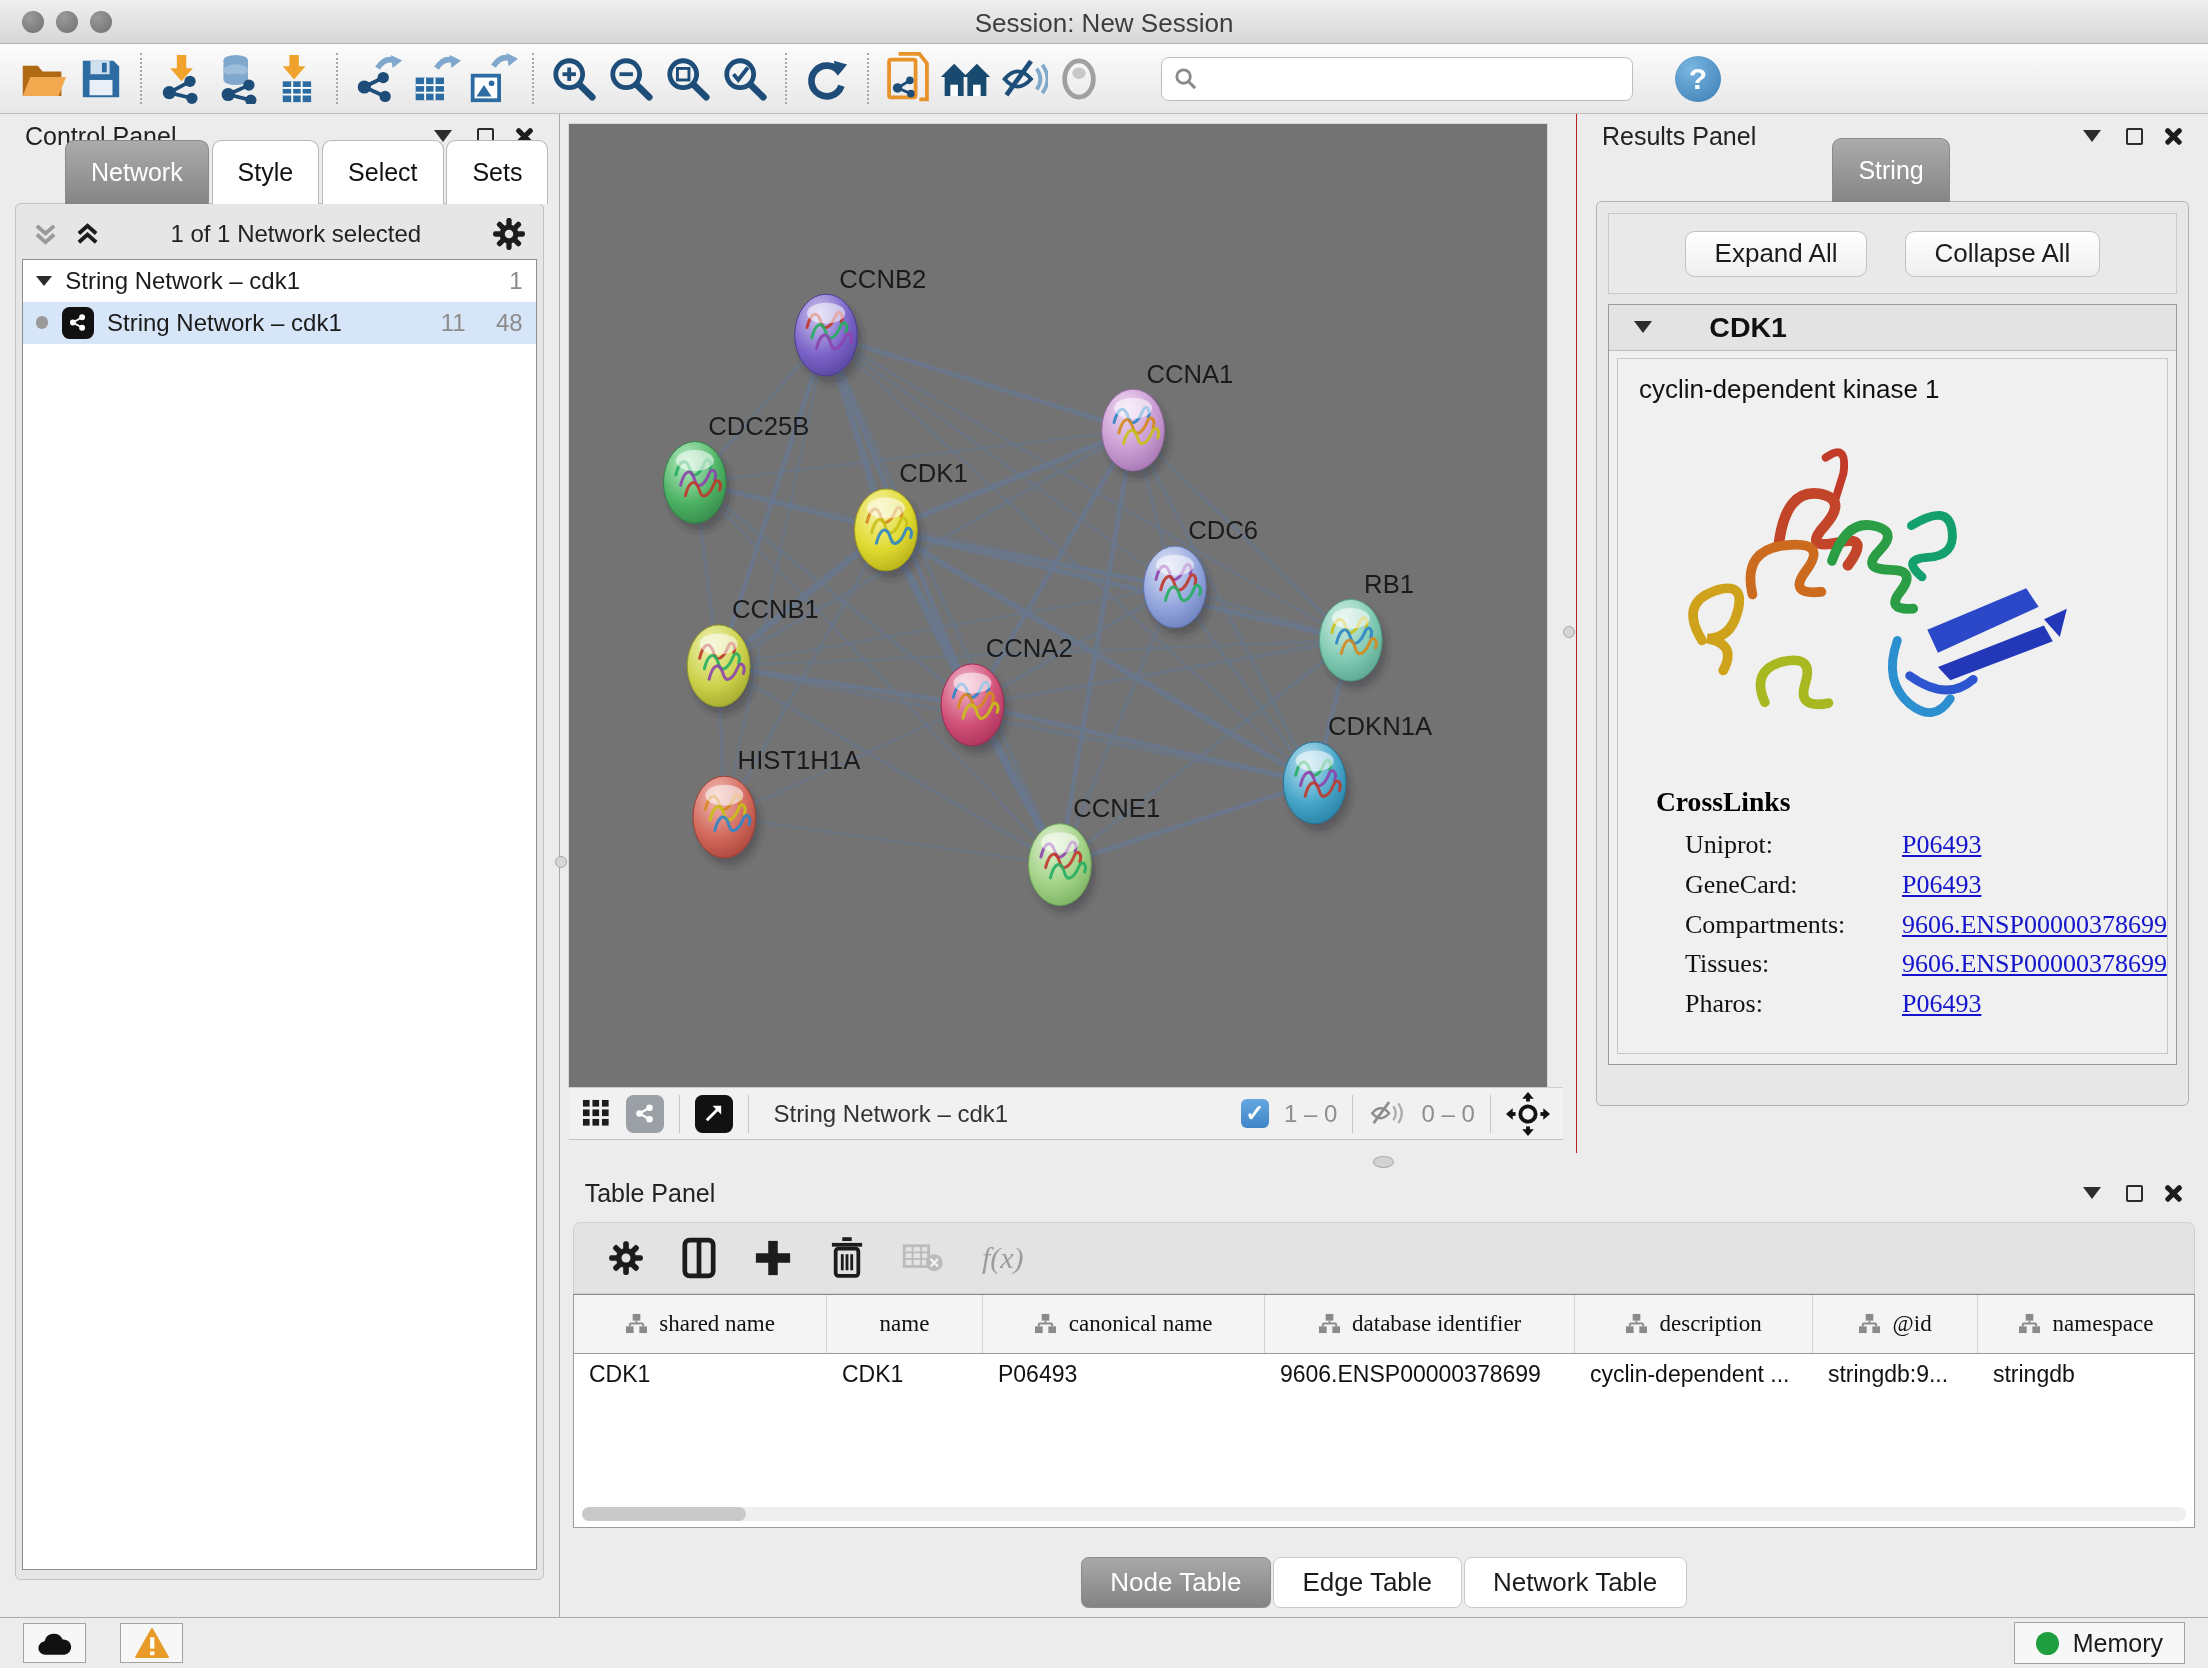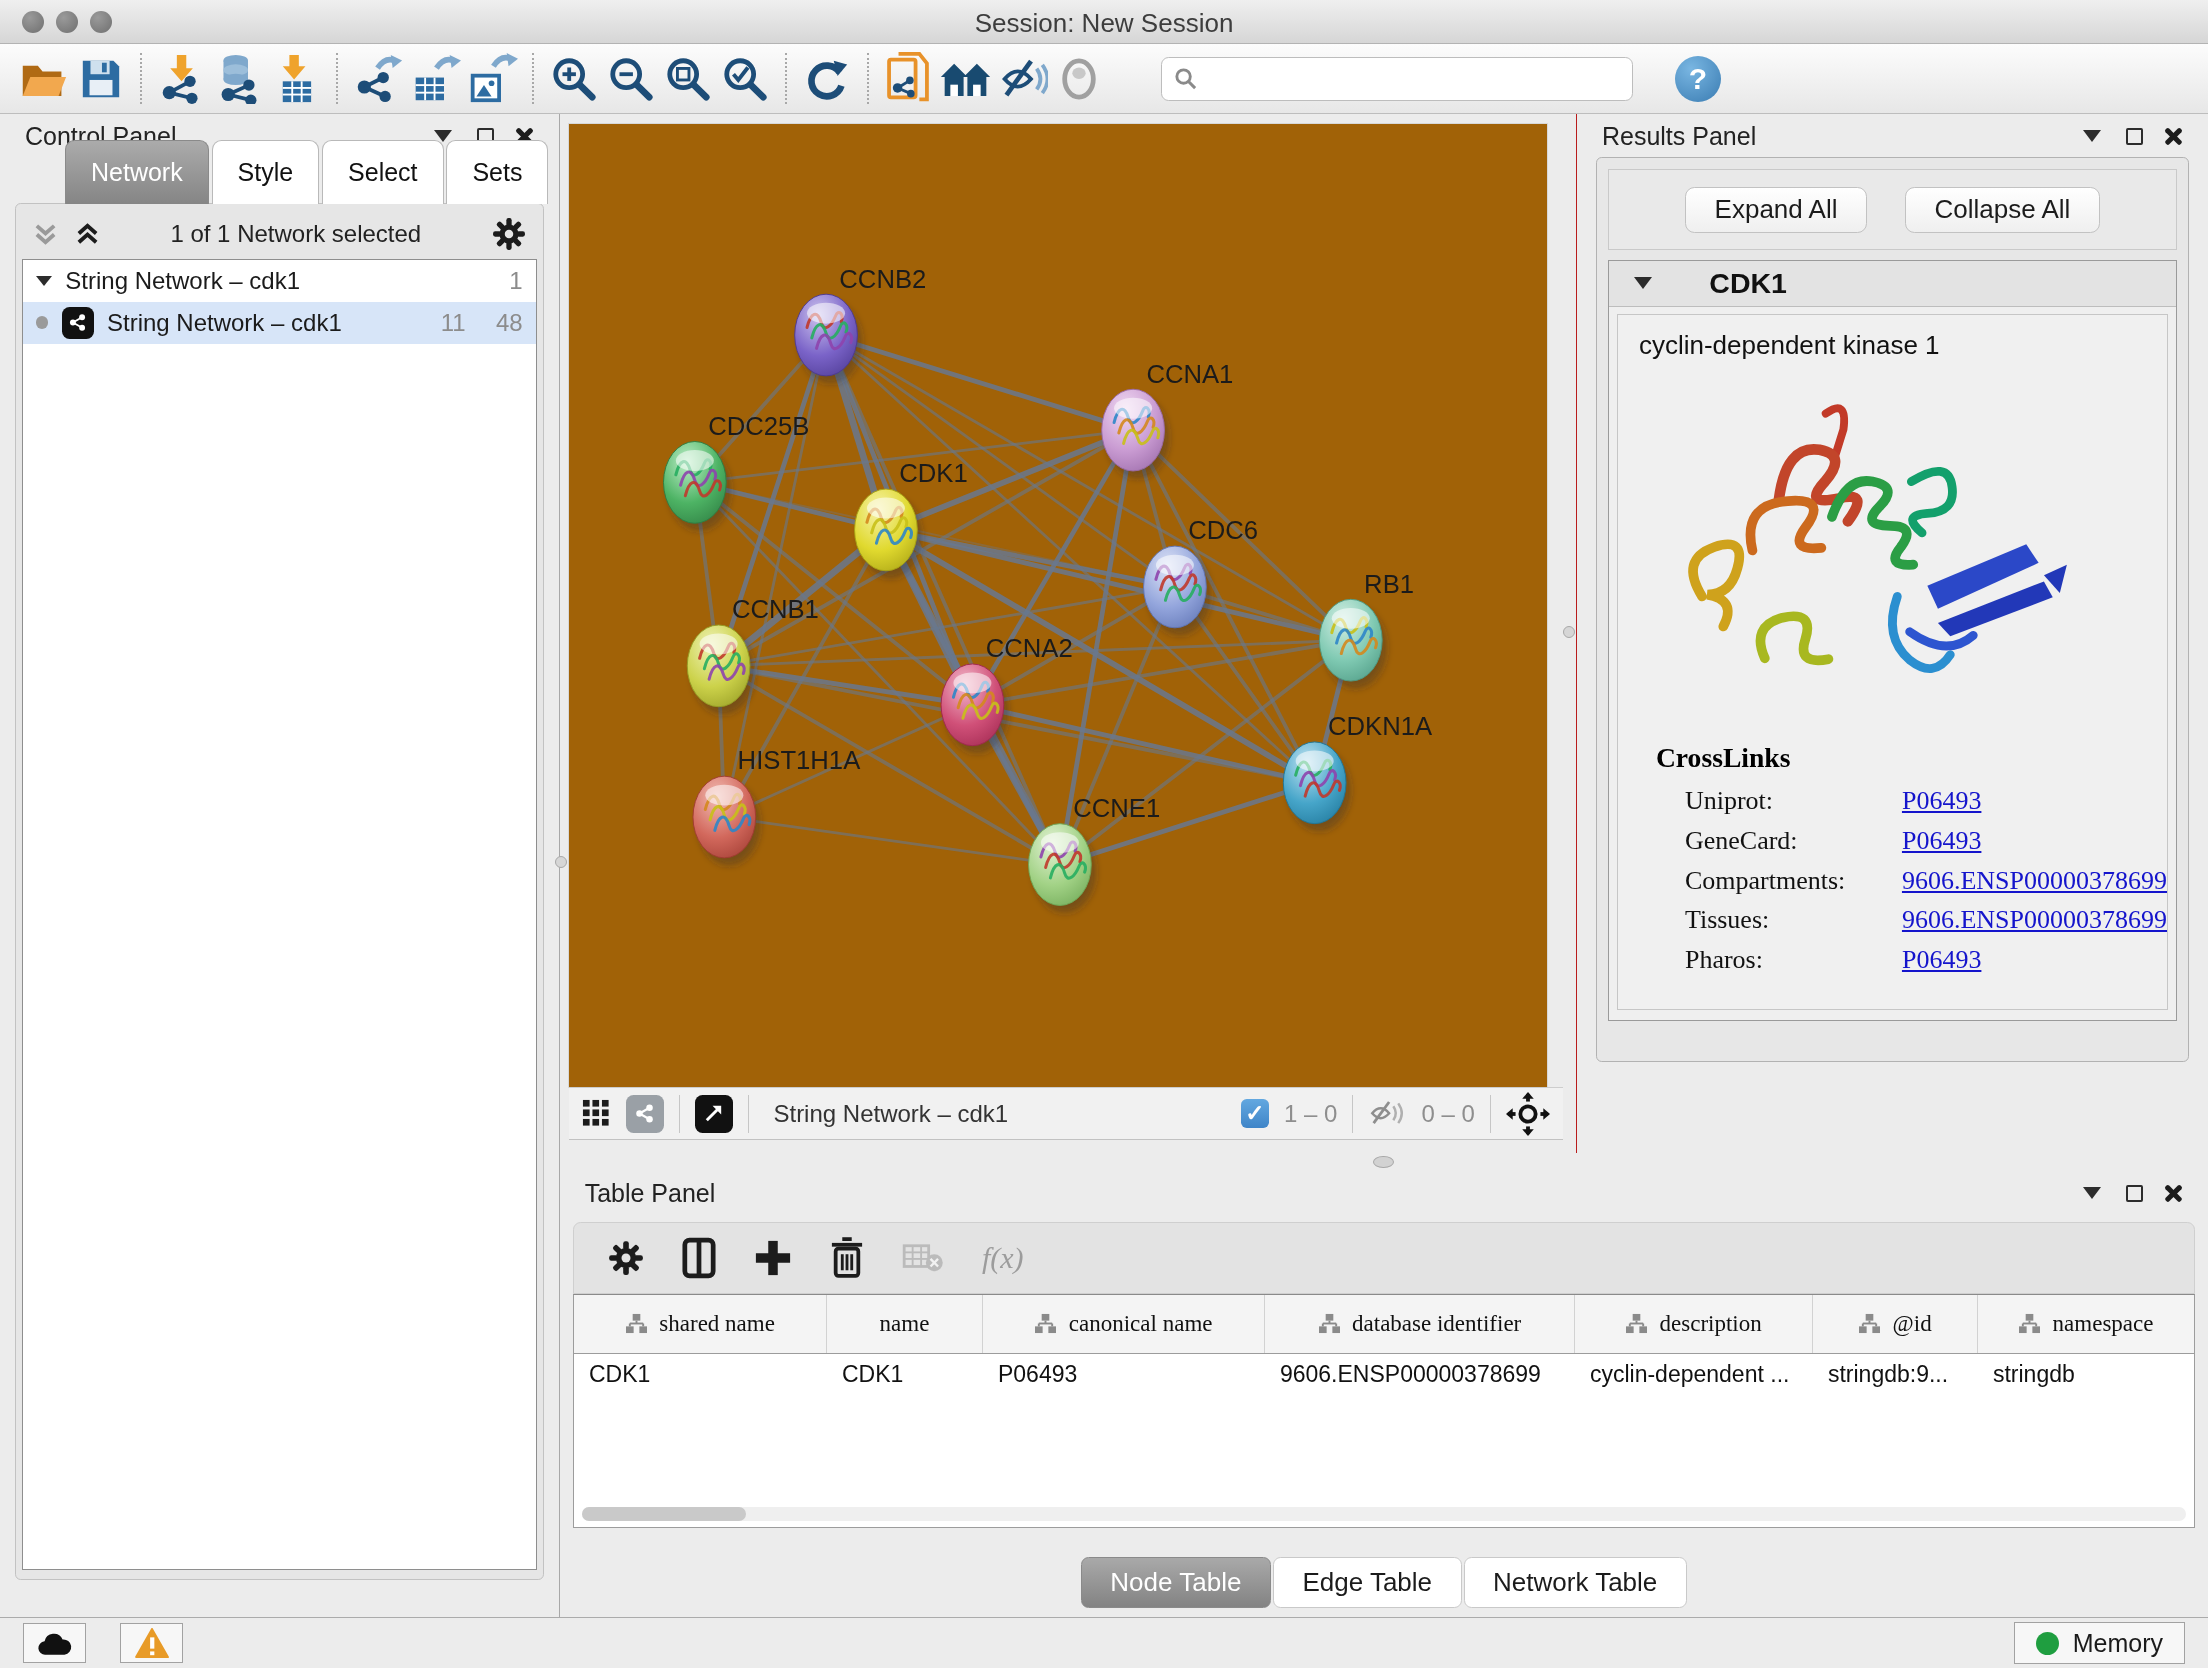--- a/index.html
+++ b/index.html
@@ -80,21 +80,21 @@
   .dot-gray { width:12.4px; height:12.4px; border-radius:50%; background:#9a9a9a; }
   .share-chip { width:32px; height:32px; border-radius:7.6px; background:#111; display:flex; align-items:center; justify-content:center; }
   .chev { display:inline-flex; flex-direction:column; gap:1.9px; }
 
   
   .right-region { flex:1; display:flex; flex-direction:column; }
   .top-row { height:1039px; display:flex; }
 
   
   .network-panel { width:1003px; background:#ececec; position:relative; }
-  .net-canvas-wrap { position:absolute; left:9.5px; top:9.5px; width:978px; height:963px; background:#a16207; box-shadow:0 0 0 1px #d8d8d8; }
+  .net-canvas-wrap { position:absolute; left:9.5px; top:9.5px; width:978px; height:963px; background:#737373; box-shadow:0 0 0 1px #d8d8d8; }
   .net-statusbar {
     position:absolute; left:9.5px; top:973px; width:994px; height:53px;
     background:#f1f1f1; border-top:1px solid #cdcdcd; border-bottom:1px solid #c2c2c2;
     display:flex; align-items:center; padding:0 13.3px; gap:15px;
   }
   .ns-sep { border-left:1px solid #c6c6c6; height:38px; }
   .ns-label { font-size:24px; color:#333; margin-left:9.5px; flex:1; }
   .ns-count { font-size:24px; color:#8e8e8e; }
   .chk { width:28.5px; height:28.5px; border-radius:5.7px; background:linear-gradient(#63a8e0,#3f85c8); color:#fff; font-size:23px; display:flex; align-items:center; justify-content:center; font-weight:bold; }
   .chip40 { width:38px; height:38px; border-radius:7.6px; display:flex; align-items:center; justify-content:center; }
@@ -698,20 +698,23 @@
           <div class="knob"></div>
         </div>
 
         <div class="results-panel">
           <div class="phead">
             <span>Results Panel</span>
             <span class="sp"></span>
             <span class="tri-down"></span>
             <span class="sq-icon"></span>
             <span class="x-icon"></span>
+          </div>
+          <div class="rp-tabrow">
+            <div class="tab selected">String</div>
           </div>
           <div class="rp-box">
             <div class="rp-btnbox">
               <div class="rp-btn">Expand All</div>
               <div class="rp-btn">Collapse All</div>
             </div>
             <div class="rp-content">
               <div class="rp-sechead">
                 <span class="tri-down"></span>
                 <span class="name">CDK1</span>

